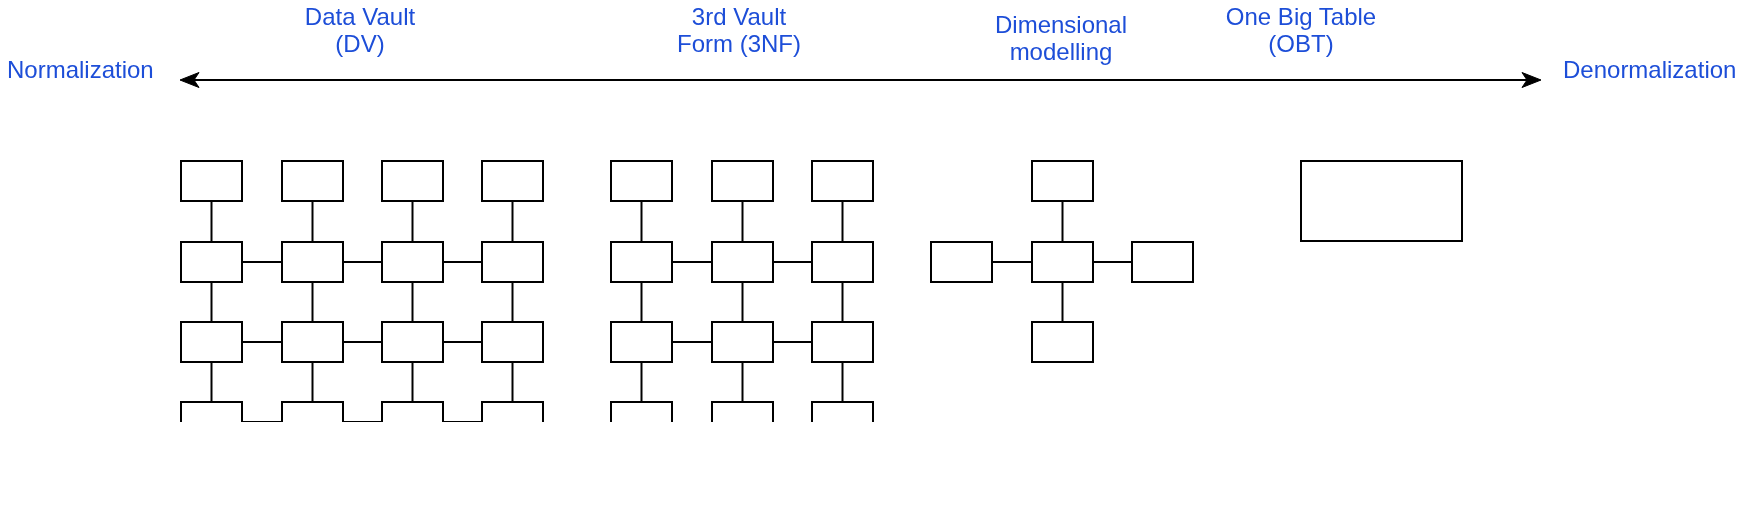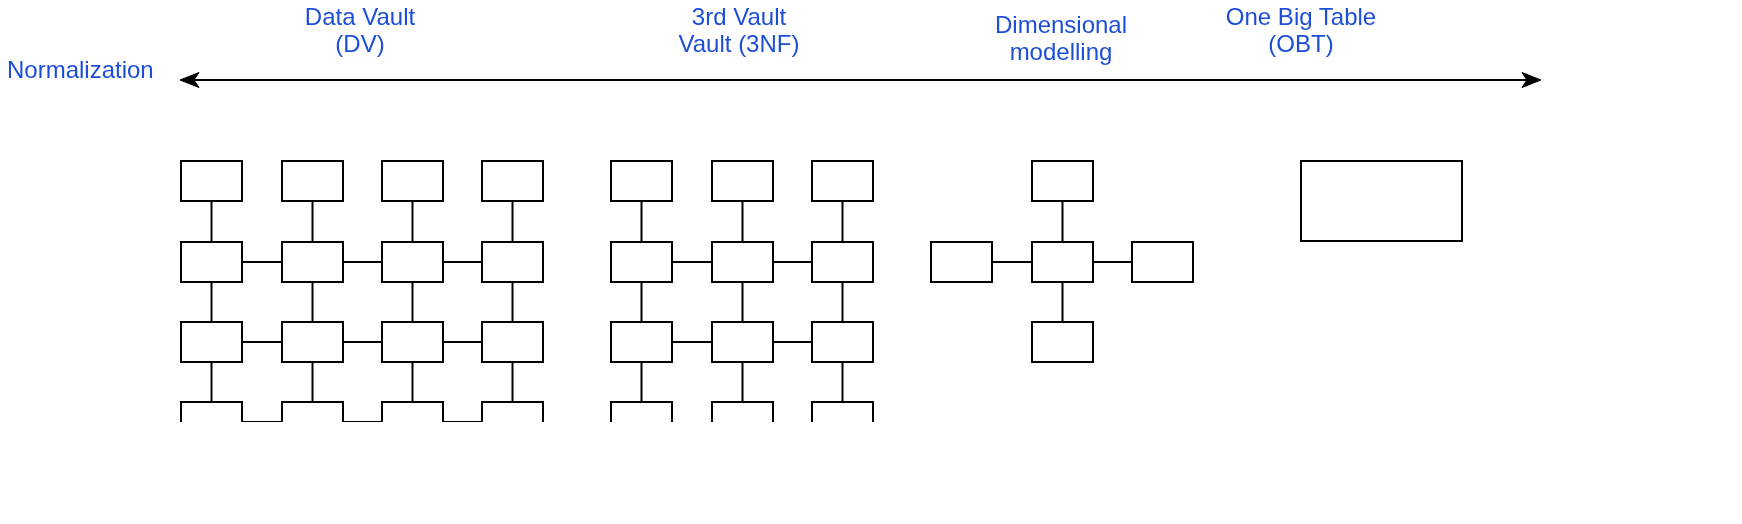--- a/index.html
+++ b/index.html
@@ -36,32 +36,33 @@
 <body>
 
 <div id="canvas">
 
   <div class="top-label" style="left: 360px;">
     <span>Data Vault</span><br>
     <span>(DV)</span>
   </div>
   <div class="top-label" style="left: 739px;">
     <span>3rd Vault</span><br>
-    <span>Vault (3NF)</span>
+    <span>Form (3NF)</span>
   </div>
   <div class="top-label" style="left: 1061px; margin-top: 8px;">
     <span>Dimensional</span><br>
     <span>modelling</span>
   </div>
   <div class="top-label" style="left: 1301px;">
     <span>One Big Table</span><br>
     <span>(OBT)</span>
   </div>
 
   <div class="side-label" id="side-left">Normalization</div>
+  <div class="side-label" id="side-right">Denormalization</div>
 
   <svg id="diagram-svg" width="1742" height="524" viewBox="0 0 1742 524">
       <line x1="194" y1="80" x2="1527" y2="80" stroke="#000000" stroke-width="2"></line>
       <path d="M 180 80 L 199 72.5 L 194 80 L 199 87.5 Z" fill="#000000" stroke="#000000" stroke-width="1"></path>
       <path d="M 1541 80 L 1522 72.5 L 1527 80 L 1522 87.5 Z" fill="#000000" stroke="#000000" stroke-width="1"></path>
       <line x1="211.5" y1="201" x2="211.5" y2="242" stroke="#000000" stroke-width="2"></line>
       <line x1="211.5" y1="282" x2="211.5" y2="322" stroke="#000000" stroke-width="2"></line>
       <line x1="211.5" y1="362" x2="211.5" y2="402" stroke="#000000" stroke-width="2"></line>
       <line x1="211.5" y1="442" x2="211.5" y2="481" stroke="#000000" stroke-width="2"></line>
       <line x1="312.5" y1="201" x2="312.5" y2="242" stroke="#000000" stroke-width="2"></line>

